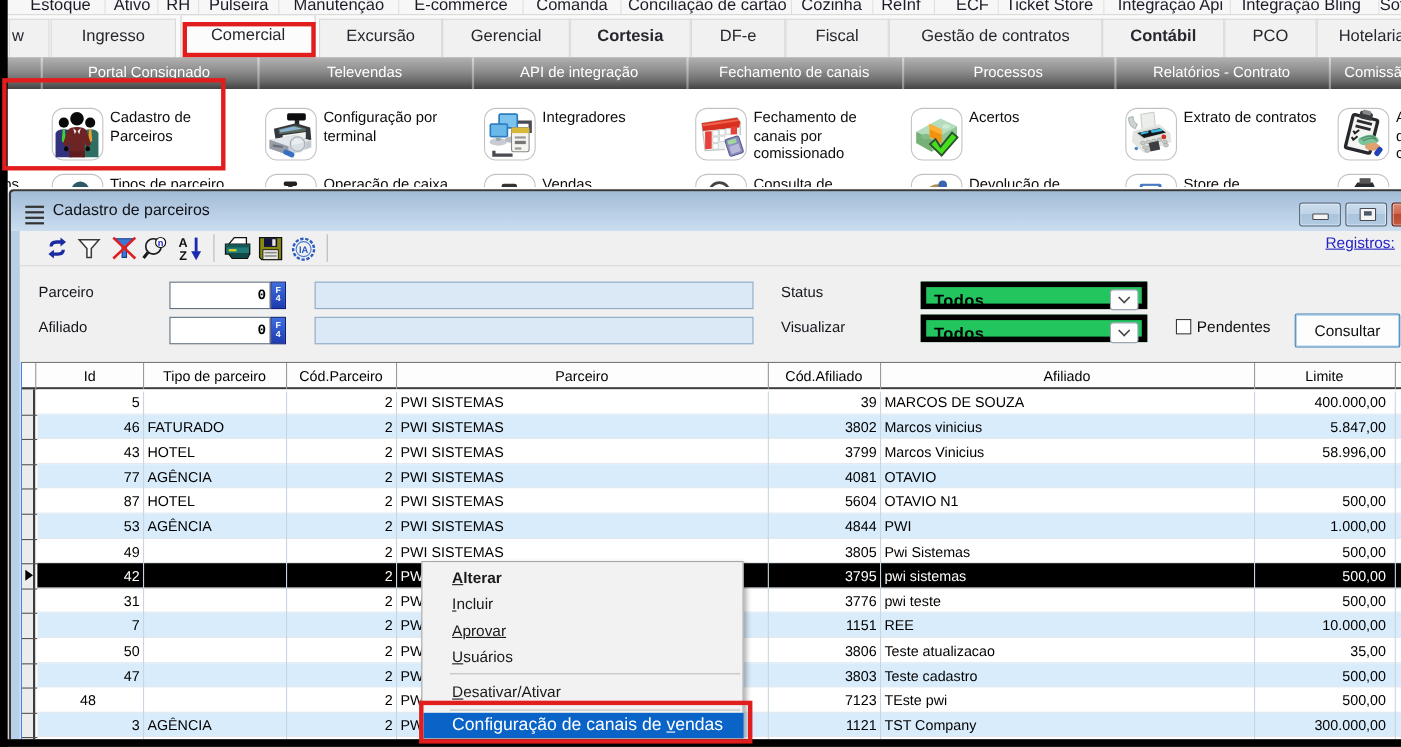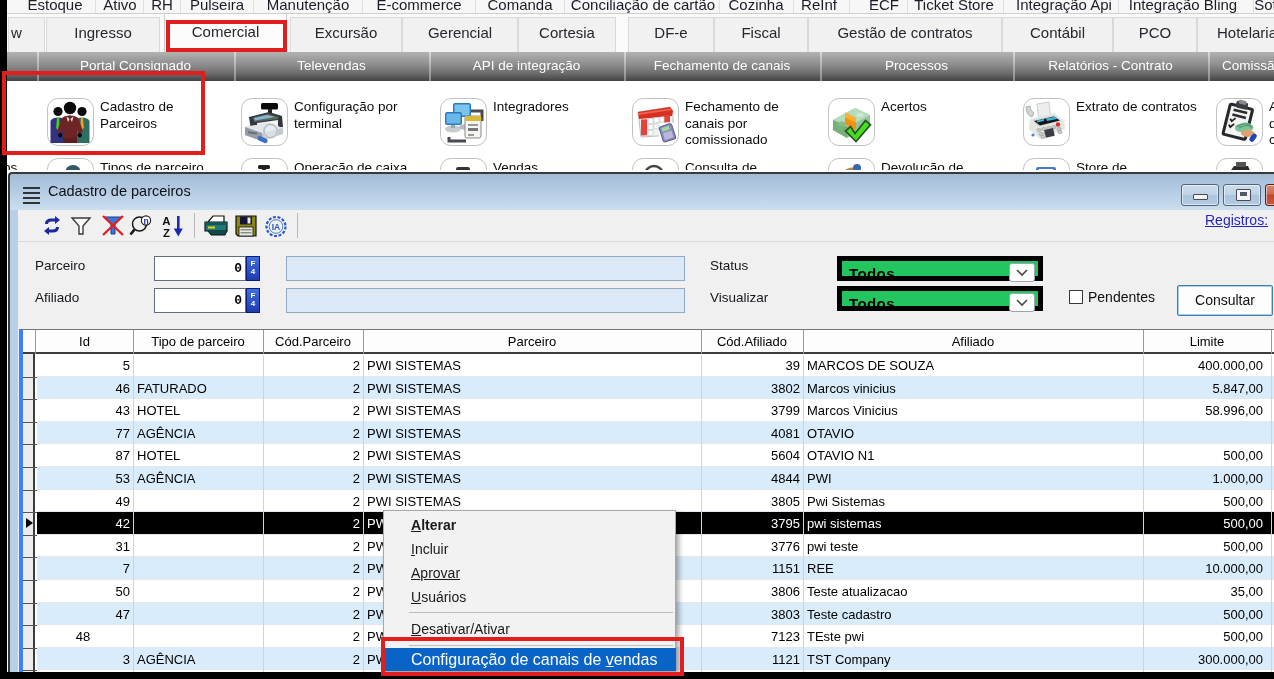--- a/index.html
+++ b/index.html
@@ -59,25 +59,25 @@
 </div>
 
 <div class="ab" style="left:0;top:14px;width:1274px;height:38px;background:#fafafa;overflow:hidden;">
 <div class="tab2" style="left:8px;width:37px;top:3px;">
       <span style="position:absolute;left:2px;top:0;">w</span>
     </div>
 <div class="tab2" style="left:46px;width:114px;top:3px;">Ingresso</div>
 <div class="tab2 act" style="left:164px;width:123px;top:-1px;">Comercial</div>
 <div class="tab2" style="left:290px;width:112px;top:3px;">Excursão</div>
 <div class="tab2" style="left:402px;width:116px;top:3px;">Gerencial</div>
-<div class="tab2" style="left:518px;width:98px;top:3px;">Cortesia</div>
+<div class="tab2" style="left:518px;width:110px;top:3px;font-weight:bold;">Cortesia</div>
 <div class="tab2" style="left:628px;width:86px;top:3px;">DF-e</div>
 <div class="tab2" style="left:714px;width:94px;top:3px;">Fiscal</div>
 <div class="tab2" style="left:808px;width:194px;top:3px;">Gestão de contratos</div>
-<div class="tab2" style="left:1002px;width:111px;top:3px;">Contábil</div>
+<div class="tab2" style="left:1002px;width:111px;top:3px;font-weight:bold;">Contábil</div>
 <div class="tab2" style="left:1113px;width:84px;top:3px;">PCO</div>
 <div class="tab2" style="left:1197px;width:100px;top:3px;">Hotelaria</div>
 </div>
 
 <div class="ab" style="left:0;top:52px;width:1274px;height:29px;background:linear-gradient(180deg,#b2b2b2 0%,#8c8c8c 45%,#6a6a6a 75%,#424242 100%);overflow:hidden;">
 <div class="g3tab" style="left:37px;width:197px;">Portal Consignado</div>
 <div class="g3tab" style="left:234px;width:195px;">Televendas</div>
 <div class="g3tab" style="left:429px;width:195px;">API de integração</div>
 <div class="g3tab" style="left:624px;width:196px;">Fechamento de canais</div>
 <div class="g3tab" style="left:820px;width:193px;">Processos</div>
@@ -350,21 +350,21 @@
       <div class="ab" style="left:7px;top:4px;font-size:15px;font-weight:bold;letter-spacing:.4px;">Todos</div>
       <div class="ab" style="right:3px;top:2px;width:26px;height:19px;border:1px solid #9aa7b5;border-radius:3px;background:#fdfdfd;"><svg width="24" height="17" viewBox="0 0 24 17">
           <path d="M7 6 L12 11 L17 6" fill="none" stroke="#4a4a4a" stroke-width="1.6"></path>
         </svg></div>
     </div>
 <div class="ab" style="left:1051px;top:80px;width:14px;height:14px;background:#fff;border:1px solid #3a3a3a;"></div>
 <div class="ab" style="left:1070px;top:79px;font-size:14px;color:#101010;">Pendentes</div>
 <div class="ab" style="left:1159px;top:75px;width:96px;height:31px;background:#fdfdfd;border:1px solid #3c7fb1;border-radius:2px;box-shadow:inset 0 0 0 1px #a9d0ef;font-size:14px;color:#101010;text-align:center;line-height:29px;">Consultar</div>
 </div>
 
-<div class="ab" style="left:19px;top:329px;width:1255px;height:343px;background:#fff;border-top:1px solid #777;border-left:4px solid #3b82f6;overflow:hidden;">
+<div class="ab" style="left:19px;top:329px;width:1255px;height:343px;background:#fff;border-top:1px solid #777;border-left:1px solid #3b82f6;overflow:hidden;">
 <div class="ab" style="left:0;top:0;width:12px;height:100%;background:#ececec;border-right:2px solid #3c3c3c;"></div>
 <div class="ab" style="left:0;top:0;width:1255px;height:24px;background:#fdfdfd;border-bottom:2px solid #3c3c3c;"></div>
 <div class="cell ctr" style="left:13px;top:4px;width:97px;">Id</div>
 <div class="cell ctr" style="left:110px;top:4px;width:130px;">Tipo de parceiro</div>
 <div class="cell ctr" style="left:240px;top:4px;width:100px;">Cód.Parceiro</div>
 <div class="cell ctr" style="left:340px;top:4px;width:338px;">Parceiro</div>
 <div class="cell ctr" style="left:678px;top:4px;width:102px;">Cód.Afiliado</div>
 <div class="cell ctr" style="left:780px;top:4px;width:340px;">Afiliado</div>
 <div class="cell ctr" style="left:1120px;top:4px;width:128px;">Limite</div>
 <div class="ab" style="left:110px;top:0;width:1px;height:24px;background:#9a9a9a;"></div>

